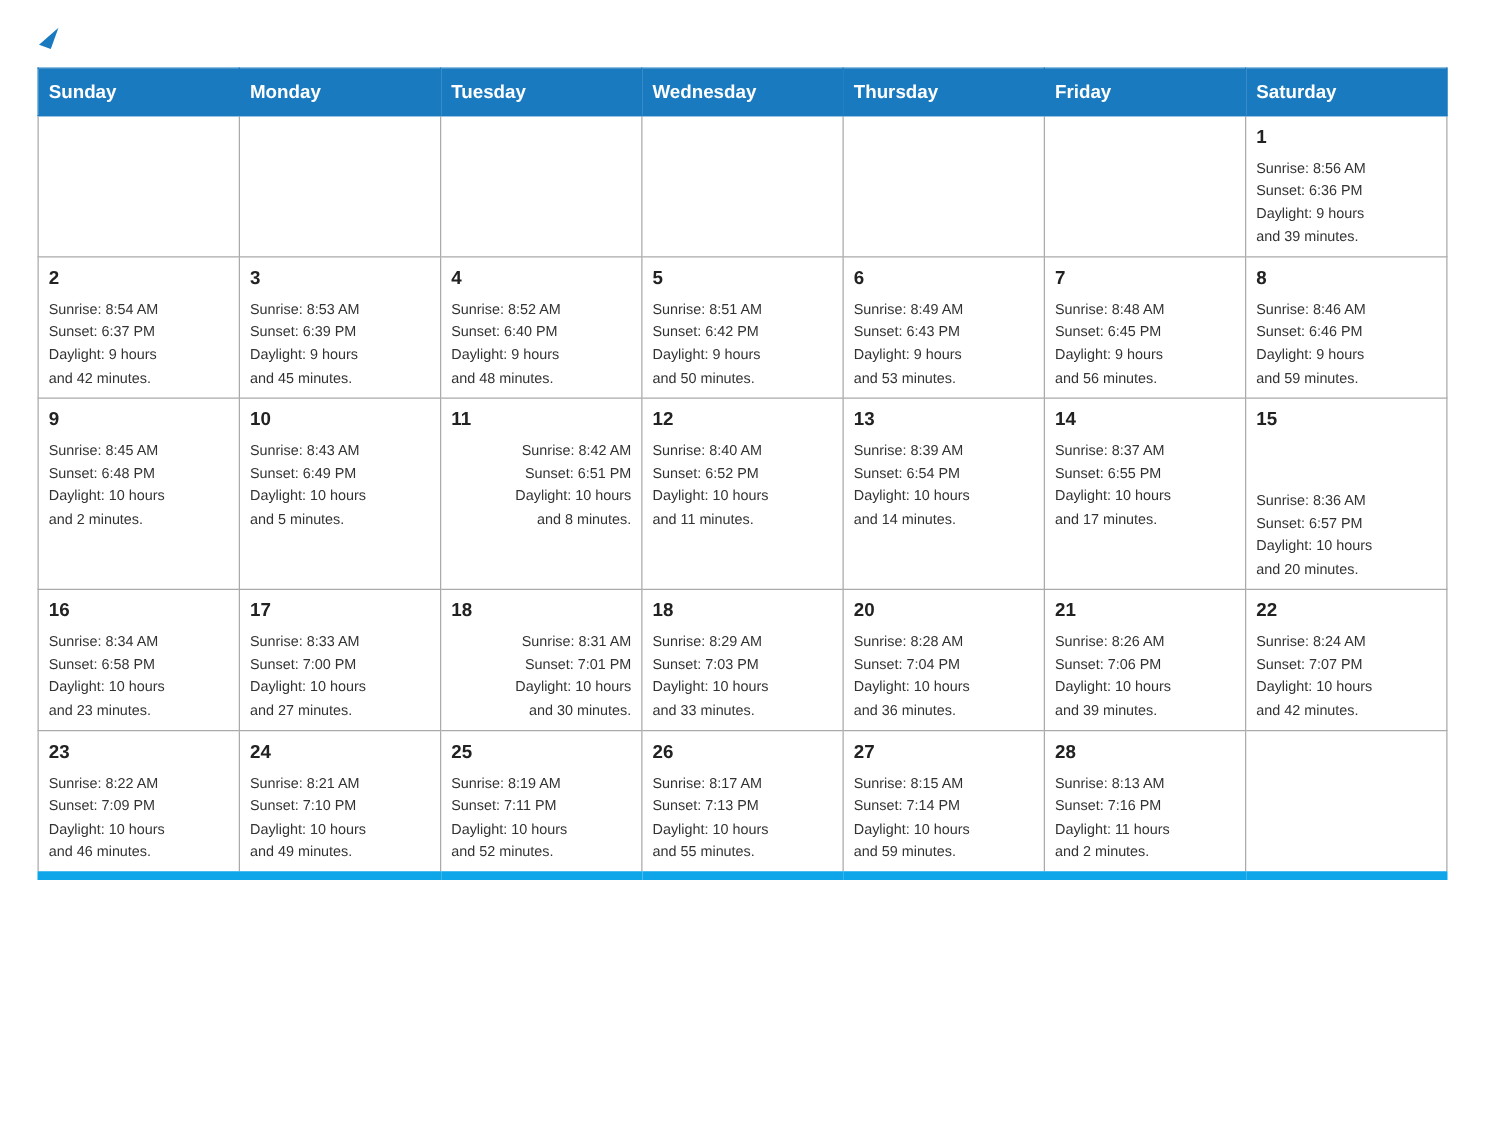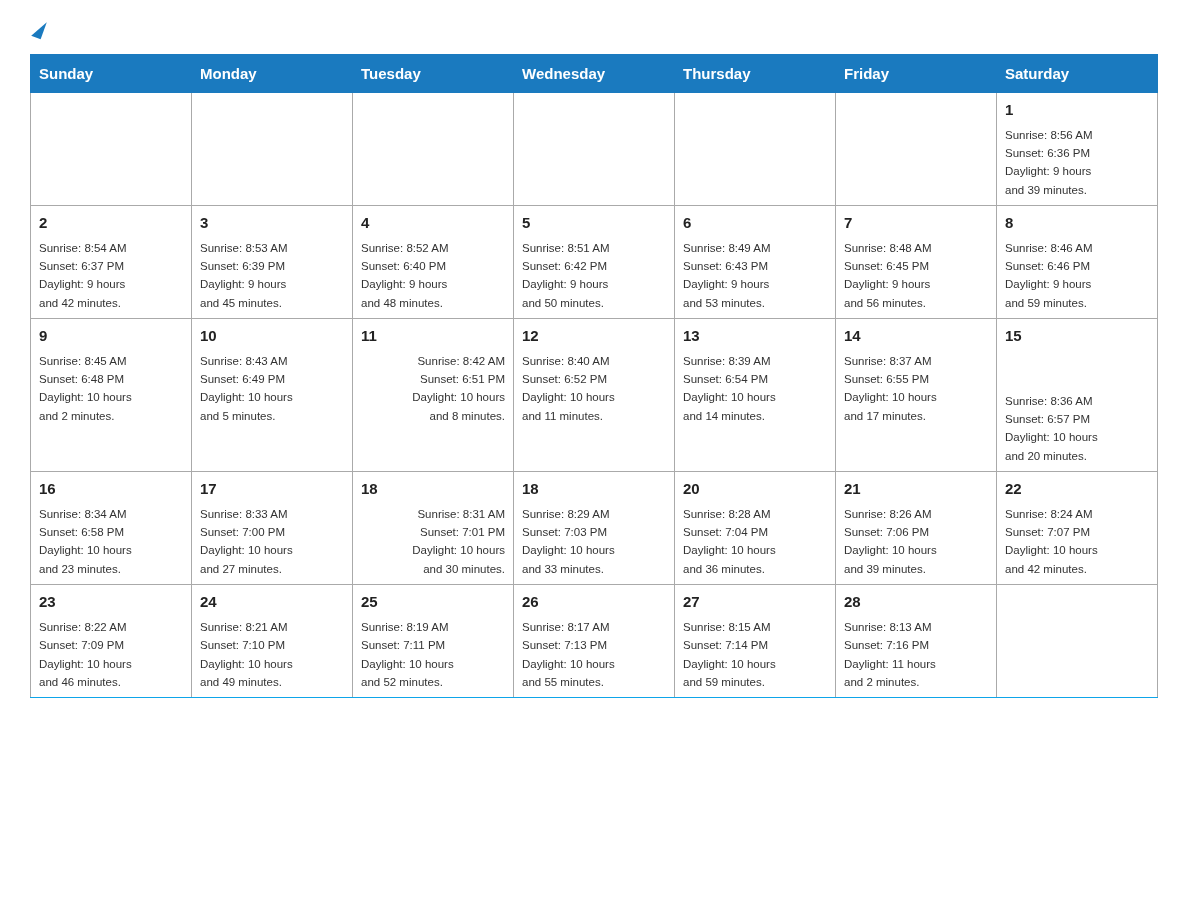--- a/index.html
+++ b/index.html
@@ -90,21 +90,21 @@
       color: #222;
       display: block;
       margin-bottom: 4px;
     }
     .day-info {
       font-size: 11.5px;
       color: #333;
       line-height: 1.6;
     }
     tbody tr:last-child td {
-      border-bottom: 1px solid #0ea5e9;
+      border-bottom: 7px solid #0ea5e9;
       margin-left: 37px;
     }
   </style>
 </head>
 <body>
 
 <div class="header">
   <div class="logo">
     <div style="display:flex; align-items:center;">
       <span class="logo-general"></span>

